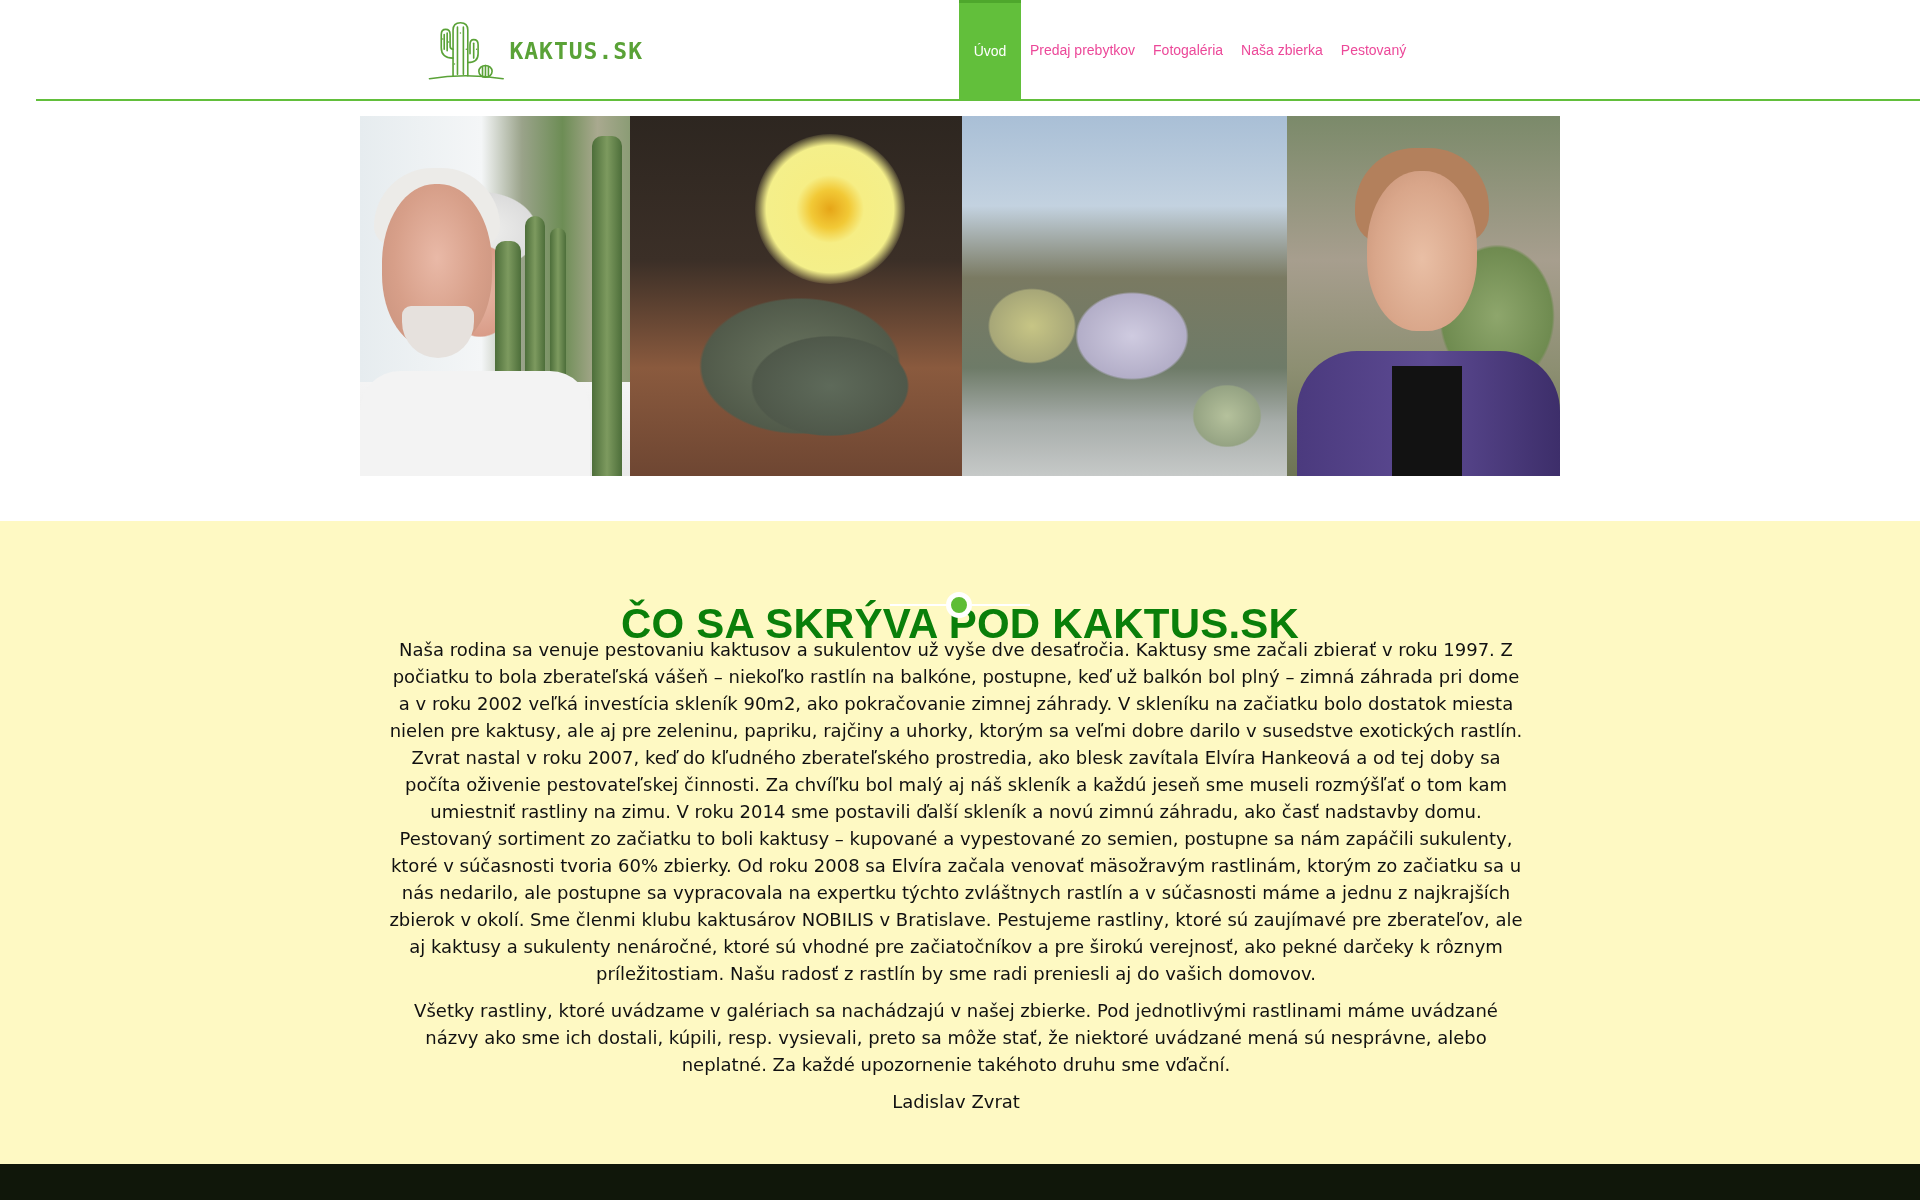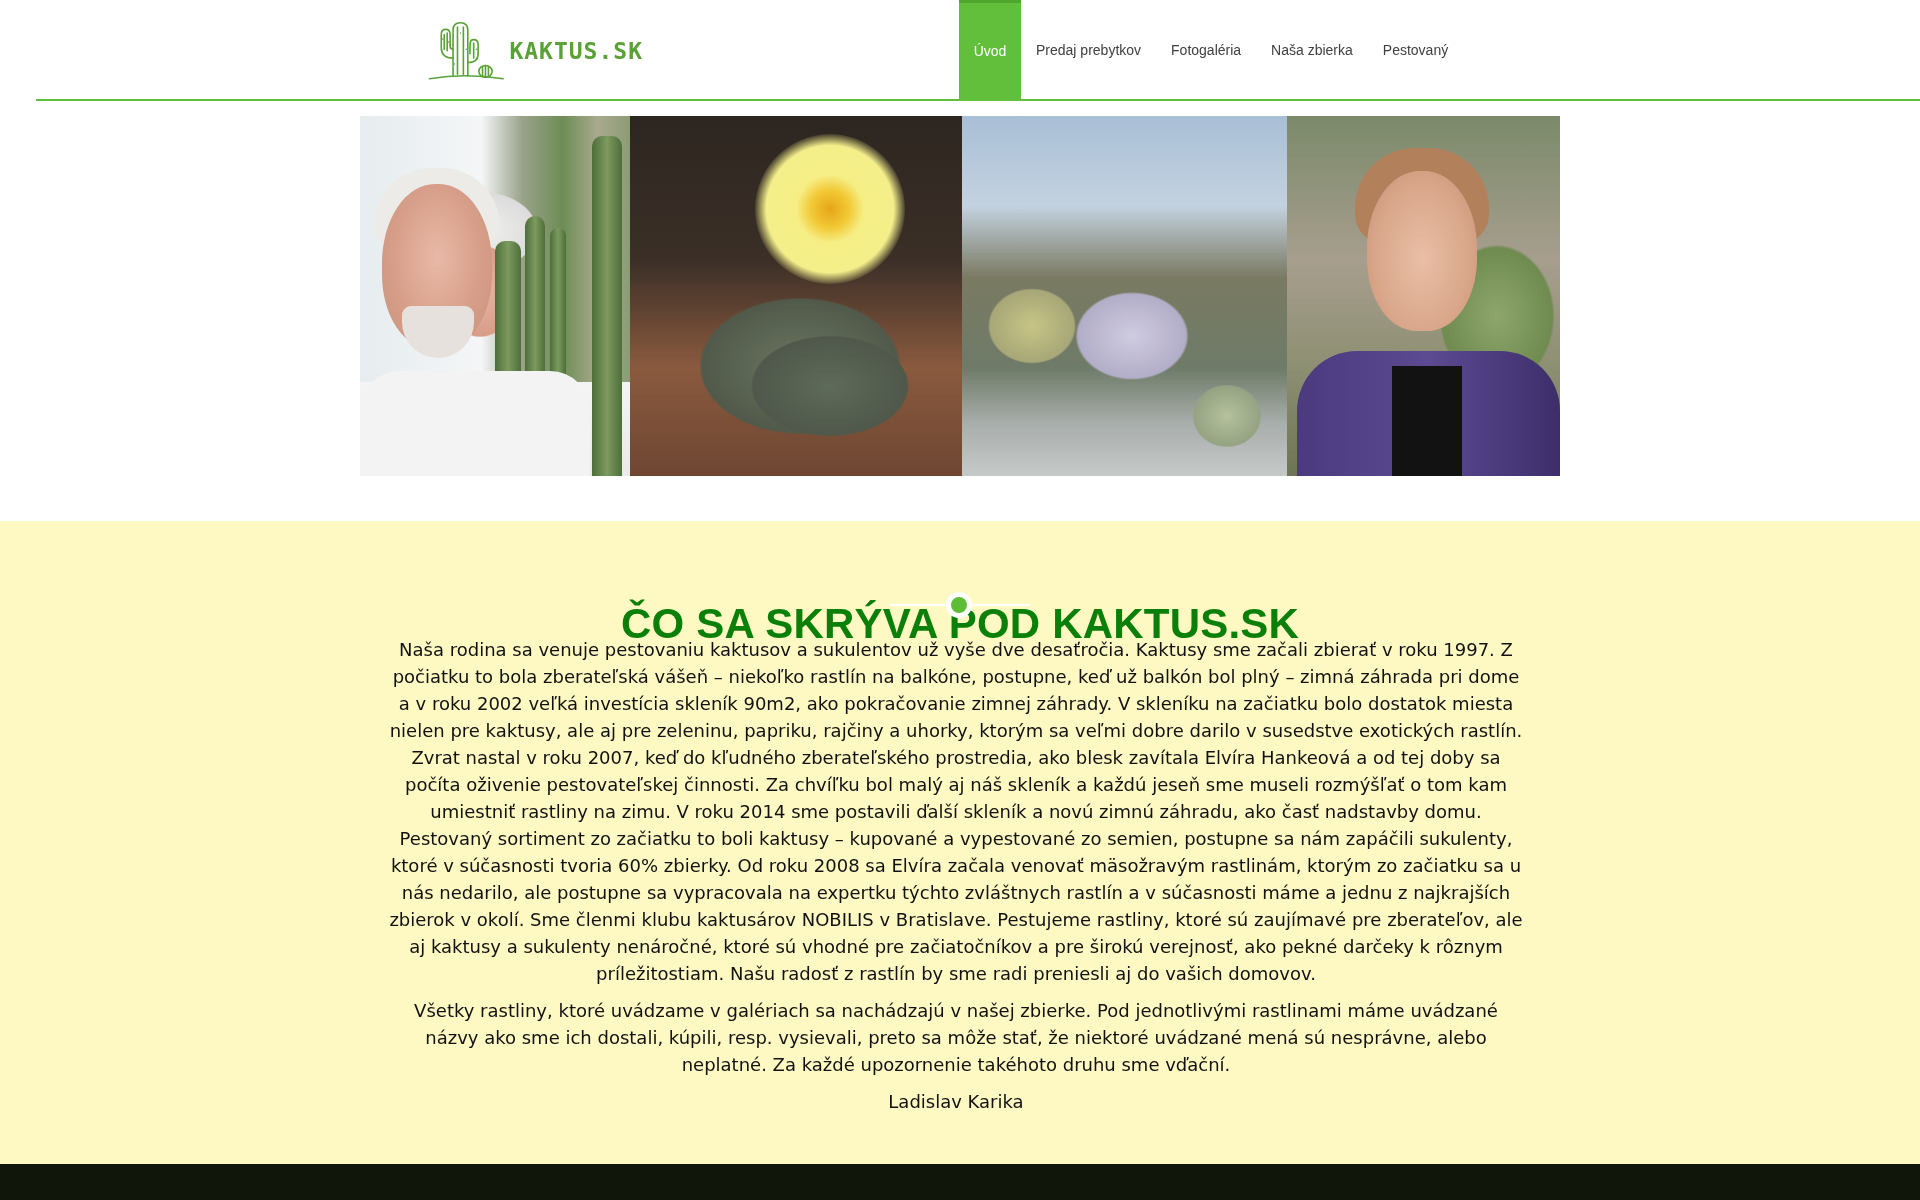--- a/index.html
+++ b/index.html
@@ -25,23 +25,23 @@
       font-family: "DejaVu Sans Mono", monospace;
       font-weight: bold; font-size: 23px; color: #5aa237;
       letter-spacing: 1px; margin-left: 4px; margin-top: 2px;
     }
     .nav {
       position: absolute; left: 923px; top: 0; height: 99px;
       display: flex; align-items: stretch;
     }
     .nav-item {
       display: flex; align-items: center; justify-content: center;
-      padding: 0 15px; height: 99px;
+      padding: 0 9px; height: 99px;
       font-family: "Liberation Sans", sans-serif; font-size: 14px;
-      color: #404040; cursor: pointer; box-sizing: border-box;
+      color: #ec4899; cursor: pointer; box-sizing: border-box;
     }
     .nav-item.active {
       background: #62bf3b; color: #ffffff;
       border-top: 3px solid #4ea72c;
       width: 62px; padding: 6px;
     }
     
     .banner {
       position: absolute; left: 360px; top: 116px; width: 1200px; height: 360px;
       display: flex; overflow: hidden;
@@ -228,17 +228,17 @@
 <section class="about">
   <h1 class="about-title">ČO SA SKRÝVA POD KAKTUS.SK</h1>
   <div class="divider">
     <span class="line l"></span>
     <span class="dot"></span>
     <span class="line r"></span>
   </div>
   <div class="about-body">
     <p>Naša rodina sa venuje pestovaniu kaktusov a sukulentov už vyše dve desaťročia. Kaktusy sme začali zbierať v roku 1997. Z počiatku to bola zberateľská vášeň – niekoľko rastlín na balkóne, postupne, keď už balkón bol plný – zimná záhrada pri dome a v roku 2002 veľká investícia skleník 90m2, ako pokračovanie zimnej záhrady. V skleníku na začiatku bolo dostatok miesta nielen pre kaktusy, ale aj pre zeleninu, papriku, rajčiny a uhorky, ktorým sa veľmi dobre darilo v susedstve exotických rastlín. Zvrat nastal v roku 2007, keď do kľudného zberateľského prostredia, ako blesk zavítala Elvíra Hankeová a od tej doby sa počíta oživenie pestovateľskej činnosti. Za chvíľku bol malý aj náš skleník a každú jeseň sme museli rozmýšľať o tom kam umiestniť rastliny na zimu. V roku 2014 sme postavili ďalší skleník a novú zimnú záhradu, ako časť nadstavby domu. Pestovaný sortiment zo začiatku to boli kaktusy – kupované a vypestované zo semien, postupne sa nám zapáčili sukulenty, ktoré v súčasnosti tvoria 60% zbierky. Od roku 2008 sa Elvíra začala venovať mäsožravým rastlinám, ktorým zo začiatku sa u nás nedarilo, ale postupne sa vypracovala na expertku týchto zvláštnych rastlín a v súčasnosti máme a jednu z najkrajších zbierok v okolí. Sme členmi klubu kaktusárov NOBILIS v Bratislave. Pestujeme rastliny, ktoré sú zaujímavé pre zberateľov, ale aj kaktusy a sukulenty nenáročné, ktoré sú vhodné pre začiatočníkov a pre širokú verejnosť, ako pekné darčeky k rôznym príležitostiam. Našu radosť z rastlín by sme radi preniesli aj do vašich domovov.</p>
     <p class="p2">Všetky rastliny, ktoré uvádzame v galériach sa nachádzajú v našej zbierke. Pod jednotlivými rastlinami máme uvádzané názvy ako sme ich dostali, kúpili, resp. vysievali, preto sa môže stať, že niektoré uvádzané mená sú nesprávne, alebo neplatné. Za každé upozornenie takéhoto druhu sme vďační.</p>
-    <p class="signature">Ladislav Karika</p>
+    <p class="signature">Ladislav Zvrat</p>
   </div>
 </section>
 
 <footer class="footer"></footer>
 
 </body></html>

